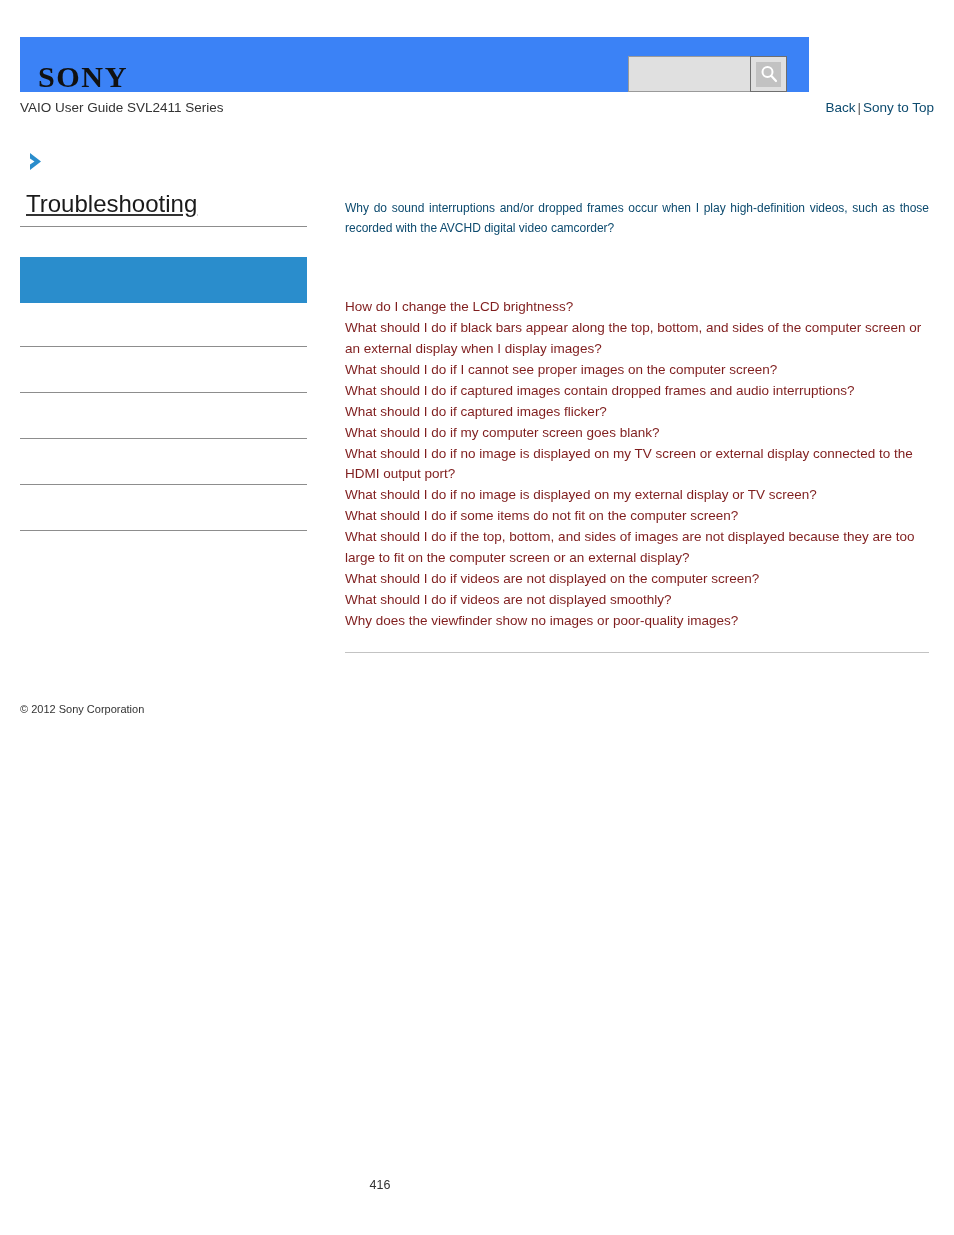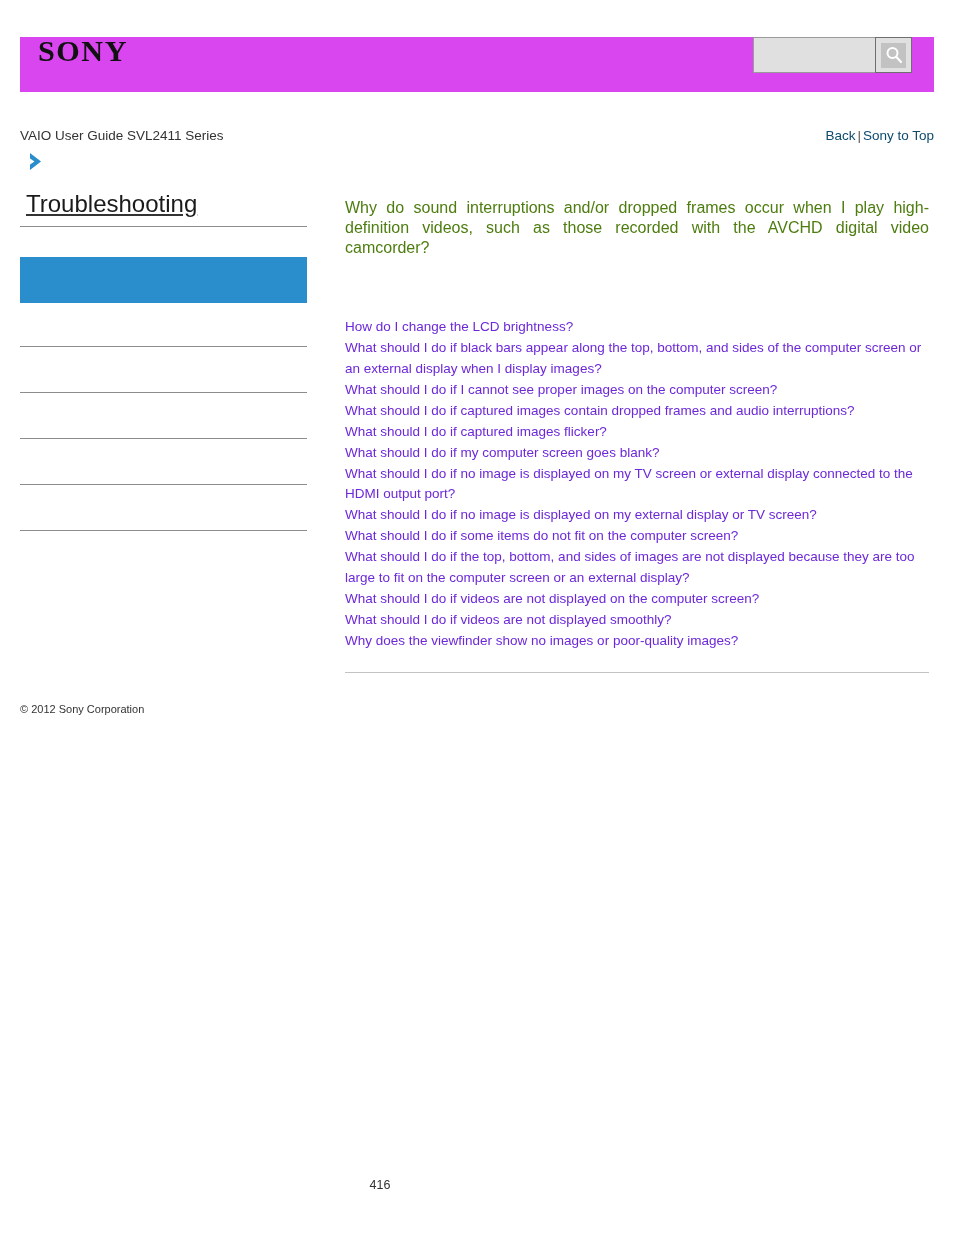--- a/index.html
+++ b/index.html
@@ -15,25 +15,25 @@
     font-family: "Liberation Sans", sans-serif;
     color: #333333;
     overflow: hidden;
   }
 
   
   #header-bar {
     position: absolute;
     left: 20px;
     top: 37px;
-    width: 914px;
+    width: 789px;
     height: 55px;
-    background: #d946ef;
-    display: flex;
-    align-items: flex-start;
+    background: #3b82f6;
+    display: flex;
+    align-items: flex-end;
     justify-content: space-between;
   }
   #sony-logo {
     margin-left: 18px;
     font-family: "Liberation Serif", serif;
     font-weight: bold;
     font-size: 29px;
     letter-spacing: 1.5px;
     color: #111111;
     line-height: 1;
@@ -78,21 +78,20 @@
     justify-content: center;
   }
 
   
   #sub-header {
     position: absolute;
     left: 20px;
     top: 100px;
     width: 914px;
     height: 22px;
-    margin-top: 28px;
   }
   #guide-title {
     position: absolute;
     left: 0;
     top: 0;
     font-size: 13.5px;
     color: #333333;
     white-space: nowrap;
   }
   #header-links {
@@ -166,38 +165,38 @@
   }
 
   
   #main {
     position: absolute;
     left: 345px;
     top: 198px;
     width: 584px;
   }
   #main-heading {
-    font-size: 16px;
+    font-size: 12px;
     line-height: 20px;
-    color: #4d7c0f;
+    color: #0c4a6e;
     font-weight: normal;
     margin: 0;
     text-align: justify;
     text-justify: inter-word;
   }
   #link-list {
     margin-top: 59px;
     list-style: none;
     padding: 0;
   }
   #link-list li {
     margin: 0 0 0.5px 0;
   }
   #link-list a {
-    color: #6d28d9;
+    color: #7f1d1d;
     text-decoration: none;
     font-size: 13.5px;
     line-height: 20.5px;
     display: block;
   }
   #content-divider {
     margin-top: 21px;
     border: none;
     border-top: 1px solid #c3c3c3;
     width: 584px;

